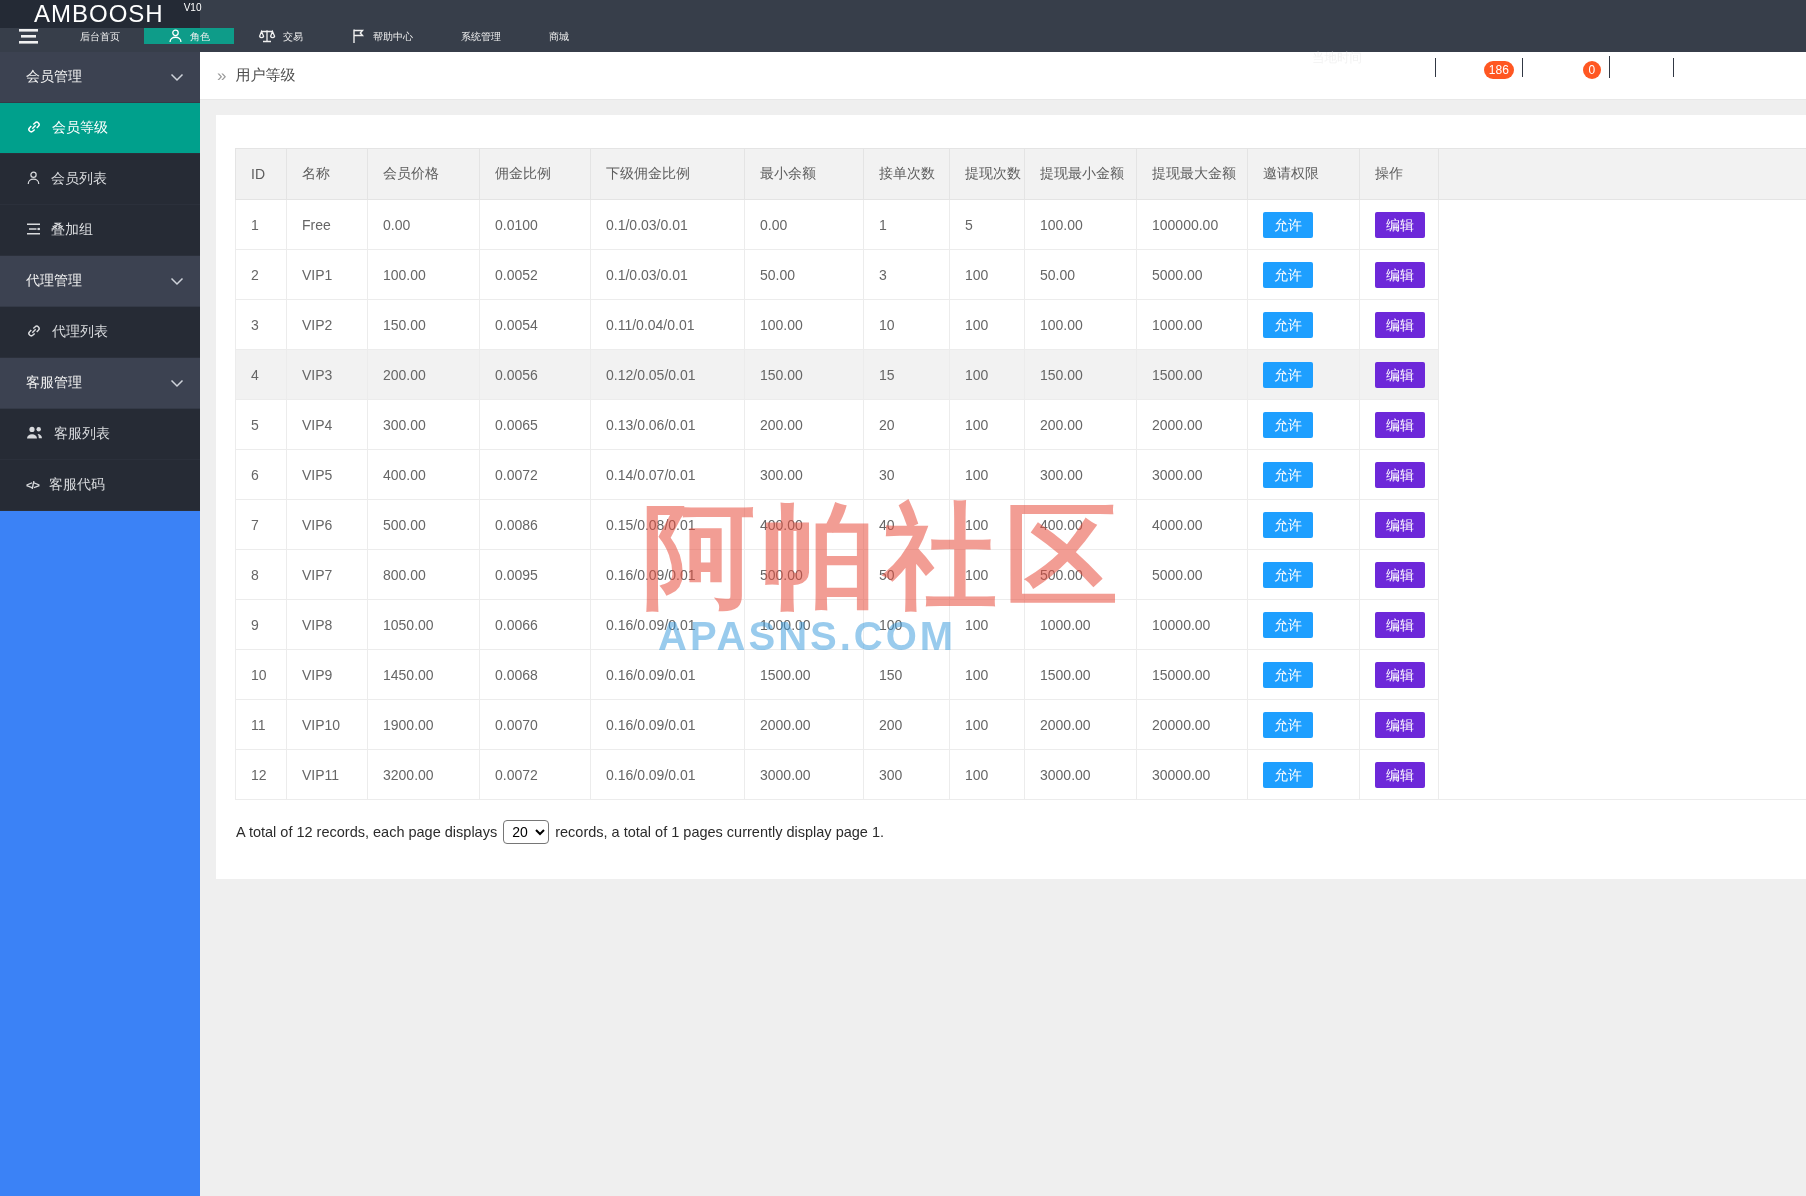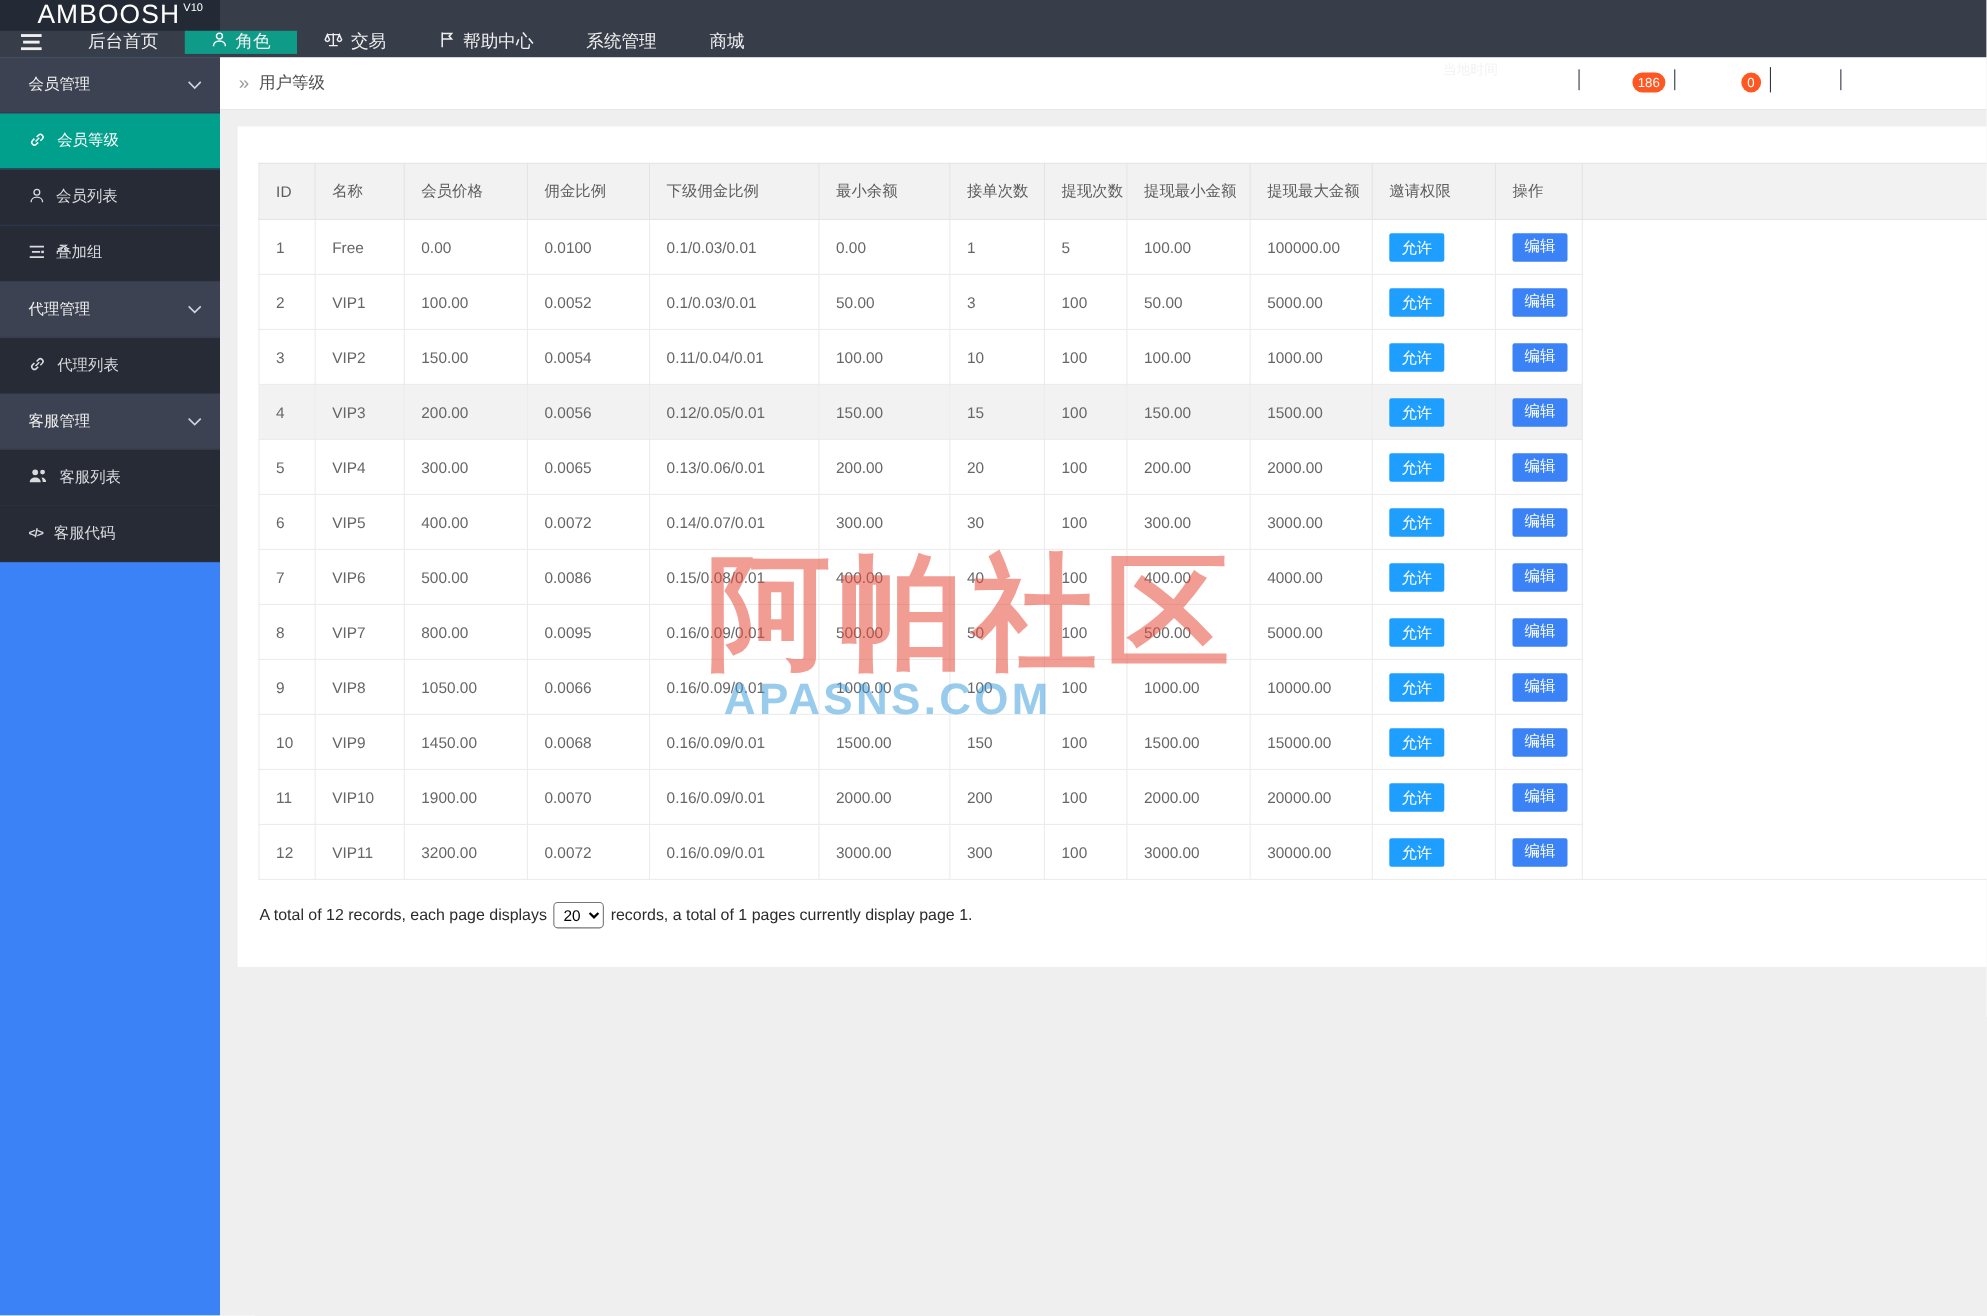--- a/index.html
+++ b/index.html
@@ -4,24 +4,24 @@
 <style>
   * { margin:0; padding:0; box-sizing:border-box; }
   html,body { width:1806px; height:1196px; overflow:hidden; }
   body {
     font-family:"Liberation Sans","DejaVu Sans",sans-serif;
     background:#efefef; position:relative; font-size:14px;
   }
   
   .topbar { position:absolute; top:0; left:0; width:1806px; height:52px; background:#373e4a; display:flex; z-index:20;flex-direction:column; }
   .logo-area { width:200px; height:52px; background:#242a35; color:#fff; display:flex; align-items:center; padding-left:34px; font-size:24px; letter-spacing:1px; font-weight:400; }
-  .logo-area sup { font-size:10px; margin-left:3px; transform:translateY(-7px); letter-spacing:0; }
+  .logo-area sup { font-size:10px; margin-left:20px; transform:translateY(-7px); letter-spacing:0; }
   .top-menu { display:flex; align-items:stretch; }
   .menu-toggle { width:56px; display:flex; align-items:center; justify-content:center; color:#f0f0f0; cursor:pointer; }
-  .menu-item { display:flex; align-items:flex-start; gap:7px; padding:0 24px; color:#f0f0f0; font-size:16px; cursor:pointer; }
+  .menu-item { display:flex; align-items:flex-end; gap:7px; padding:0 24px; color:#f0f0f0; font-size:10px; cursor:pointer; }
   .menu-item.active { background:#0e9c89; }
   .menu-item svg, .menu-toggle svg { display:block; }
   .topbar-right { margin-left:auto; display:flex; align-items:center; color:#fff; }
   .time-block { padding:4px 26px 0 26px; text-align:center; }
   .time-label { font-size:12.5px; color:#f2f2f2; line-height:20px; }
   .time-value { font-size:15.5px; line-height:22px;text-decoration:underline; }
   .top-action { position:relative; display:flex; align-items:center; padding:0 28px; font-size:15px; border-left:1px solid #313844; cursor:pointer; }
   .badge { position:absolute; top:3px; right:8px; background:#ff5722; color:#fff; font-size:12px; line-height:18px; height:18px; min-width:18px; text-align:center; border-radius:9px; padding:0 5px; }
   .refresh-btn { padding:0 22px; }
   .user-block { display:flex; align-items:center; gap:7px; padding:0 26px; border-left:1px solid #313844; }
@@ -42,21 +42,21 @@
   .card { background:#fff; width:1740px; height:764px; padding:33px 19px 0 19px; }
   
   table.grid { width:100%; border-collapse:collapse; table-layout:fixed; border-bottom:1px solid #ececec; }
   table.grid th { background:#f2f2f2; border:1px solid #e4e4e4; height:51px; font-weight:normal; font-size:14px; color:#5d5d5d; text-align:left; padding-left:15px; }
   table.grid td { border:1px solid #ececec; height:50px; font-size:14px; color:#666; padding-left:15px; background:#fff; }
   table.grid td.filler { border:none; border-left:1px solid #ececec; background:#fff; }
   table.grid tr.row-hover td { background:#f2f2f2; }
   table.grid tr.row-hover td.filler { background:#fff; }
   .btn { display:inline-block; color:#fff; font-size:14px; padding:6px 11px; border-radius:2px; border:none; cursor:pointer; line-height:1; }
   .btn-allow { background:#1E9FFF; }
-  .btn-edit  { background:#3b82f6;font-family:Liberation Serif, serif; }
+  .btn-edit  { background:#6d28d9; }
   
   .page-footer { margin-top:20px; padding-left:1px; font-size:14.5px; color:#2b2b2b; display:flex; align-items:center; gap:6px; }
   .page-footer select { font-size:14px; padding:2px 4px; border:1px solid #767676; border-radius:4px; background:#fff; font-family:inherit; }
   
   .wm { position:absolute; z-index:50; pointer-events:none; white-space:nowrap; font-weight:900; line-height:1; }
   .wm1 { left:642px; top:500px; font-size:113px; letter-spacing:8px; color:rgba(231,76,60,0.55); }
   .wm2 { left:658px; top:616px; font-size:40px; letter-spacing:3px; color:rgba(52,152,219,0.5); }
 </style>
 </head>
 <body>

